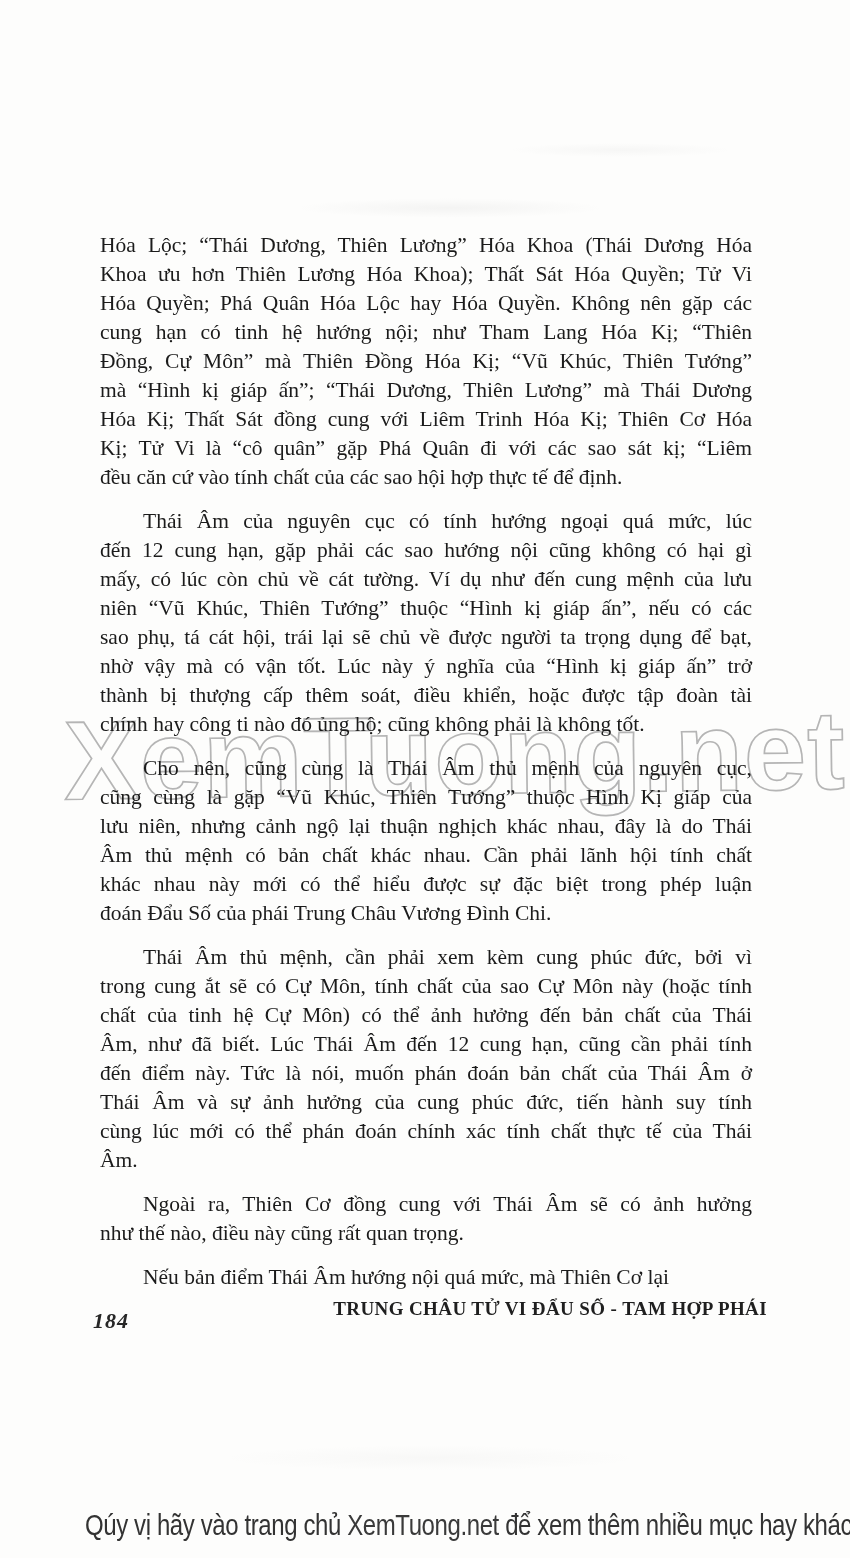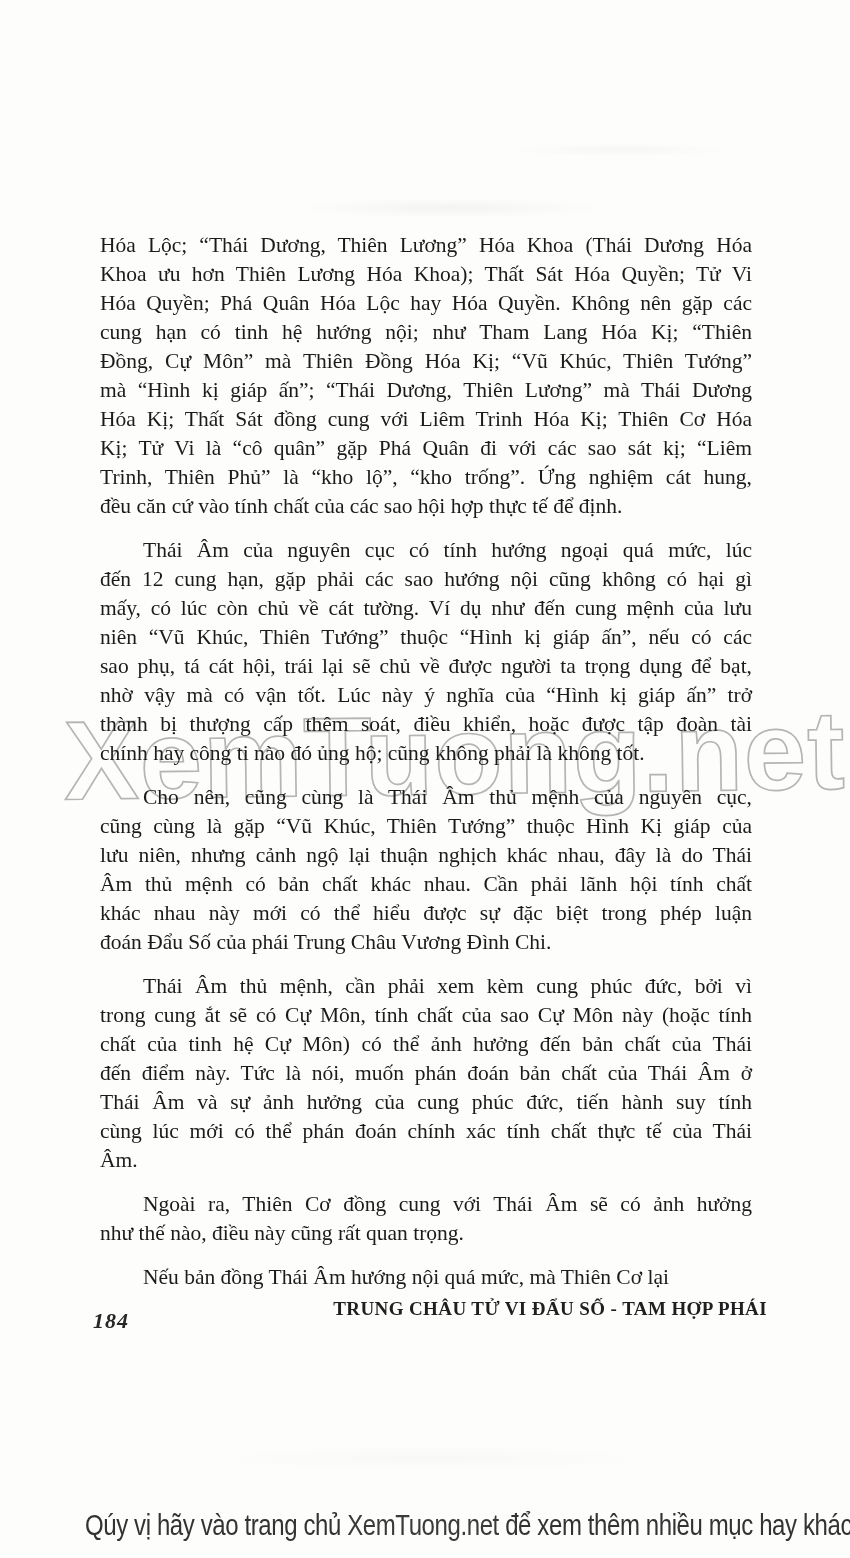--- a/index.html
+++ b/index.html
@@ -71,21 +71,20 @@
   <div class="body-text">
       <div class="para">
         <div class="line">Hóa Lộc; “Thái Dương, Thiên Lương” Hóa Khoa (Thái Dương Hóa</div>
         <div class="line">Khoa ưu hơn Thiên Lương Hóa Khoa); Thất Sát Hóa Quyền; Tử Vi</div>
         <div class="line">Hóa Quyền; Phá Quân Hóa Lộc hay Hóa Quyền. Không nên gặp các</div>
         <div class="line">cung hạn có tinh hệ hướng nội; như Tham Lang Hóa Kị; “Thiên</div>
         <div class="line">Đồng, Cự Môn” mà Thiên Đồng Hóa Kị; “Vũ Khúc, Thiên Tướng”</div>
         <div class="line">mà “Hình kị giáp ấn”; “Thái Dương, Thiên Lương” mà Thái Dương</div>
         <div class="line">Hóa Kị; Thất Sát đồng cung với Liêm Trinh Hóa Kị; Thiên Cơ Hóa</div>
         <div class="line">Kị; Tử Vi là “cô quân” gặp Phá Quân đi với các sao sát kị; “Liêm</div>
-        <div class="line">Trinh, Thiên Phủ” là “kho lộ”, “kho trống”. Ứng nghiệm cát hung,</div>
         <div class="line last">đều căn cứ vào tính chất của các sao hội hợp thực tế để định.</div>
       </div>
       <div class="para">
         <div class="line indent">Thái Âm của nguyên cục có tính hướng ngoại quá mức, lúc</div>
         <div class="line">đến 12 cung hạn, gặp phải các sao hướng nội cũng không có hại gì</div>
         <div class="line">mấy, có lúc còn chủ về cát tường. Ví dụ như đến cung mệnh của lưu</div>
         <div class="line">niên “Vũ Khúc, Thiên Tướng” thuộc “Hình kị giáp ấn”, nếu có các</div>
         <div class="line">sao phụ, tá cát hội, trái lại sẽ chủ về được người ta trọng dụng để bạt,</div>
         <div class="line">nhờ vậy mà có vận tốt. Lúc này ý nghĩa của “Hình kị giáp ấn” trở</div>
         <div class="line">thành bị thượng cấp thêm soát, điều khiển, hoặc được tập đoàn tài</div>
@@ -96,31 +95,32 @@
         <div class="line">cũng cùng là gặp “Vũ Khúc, Thiên Tướng” thuộc Hình Kị giáp của</div>
         <div class="line">lưu niên, nhưng cảnh ngộ lại thuận nghịch khác nhau, đây là do Thái</div>
         <div class="line">Âm thủ mệnh có bản chất khác nhau. Cần phải lãnh hội tính chất</div>
         <div class="line">khác nhau này mới có thể hiểu được sự đặc biệt trong phép luận</div>
         <div class="line last">đoán Đẩu Số của phái Trung Châu Vương Đình Chi.</div>
       </div>
       <div class="para">
         <div class="line indent">Thái Âm thủ mệnh, cần phải xem kèm cung phúc đức, bởi vì</div>
         <div class="line">trong cung ắt sẽ có Cự Môn, tính chất của sao Cự Môn này (hoặc tính</div>
         <div class="line">chất của tinh hệ Cự Môn) có thể ảnh hưởng đến bản chất của Thái</div>
+        <div class="line">Âm, như đã biết. Lúc Thái Âm đến 12 cung hạn, cũng cần phải tính</div>
         <div class="line">đến điểm này. Tức là nói, muốn phán đoán bản chất của Thái Âm ở</div>
         <div class="line">Thái Âm và sự ảnh hưởng của cung phúc đức, tiến hành suy tính</div>
         <div class="line">cùng lúc mới có thể phán đoán chính xác tính chất thực tế của Thái</div>
         <div class="line last">Âm.</div>
       </div>
       <div class="para">
         <div class="line indent">Ngoài ra, Thiên Cơ đồng cung với Thái Âm sẽ có ảnh hưởng</div>
         <div class="line last">như thế nào, điều này cũng rất quan trọng.</div>
       </div>
       <div class="para">
-        <div class="line last indent">Nếu bản đồng Thái Âm hướng nội quá mức, mà Thiên Cơ lại</div>
+        <div class="line last indent">Nếu bản điểm Thái Âm hướng nội quá mức, mà Thiên Cơ lại</div>
       </div>
     </div>
 
   <div class="page-footer">
     <span class="page-number">184</span>
     <span class="running-title">TRUNG CHÂU TỬ VI ĐẨU SỐ - TAM HỢP PHÁI</span>
   </div>
 
 </div>
 

